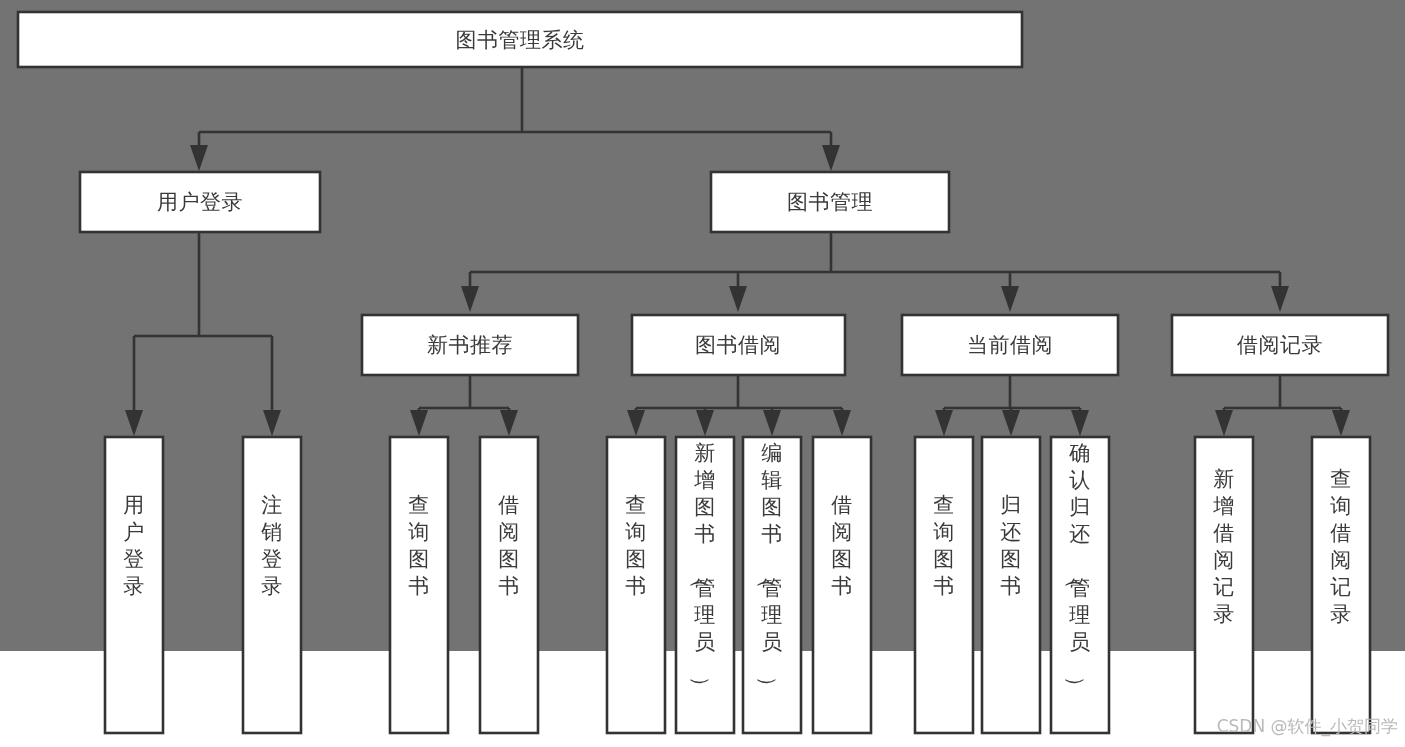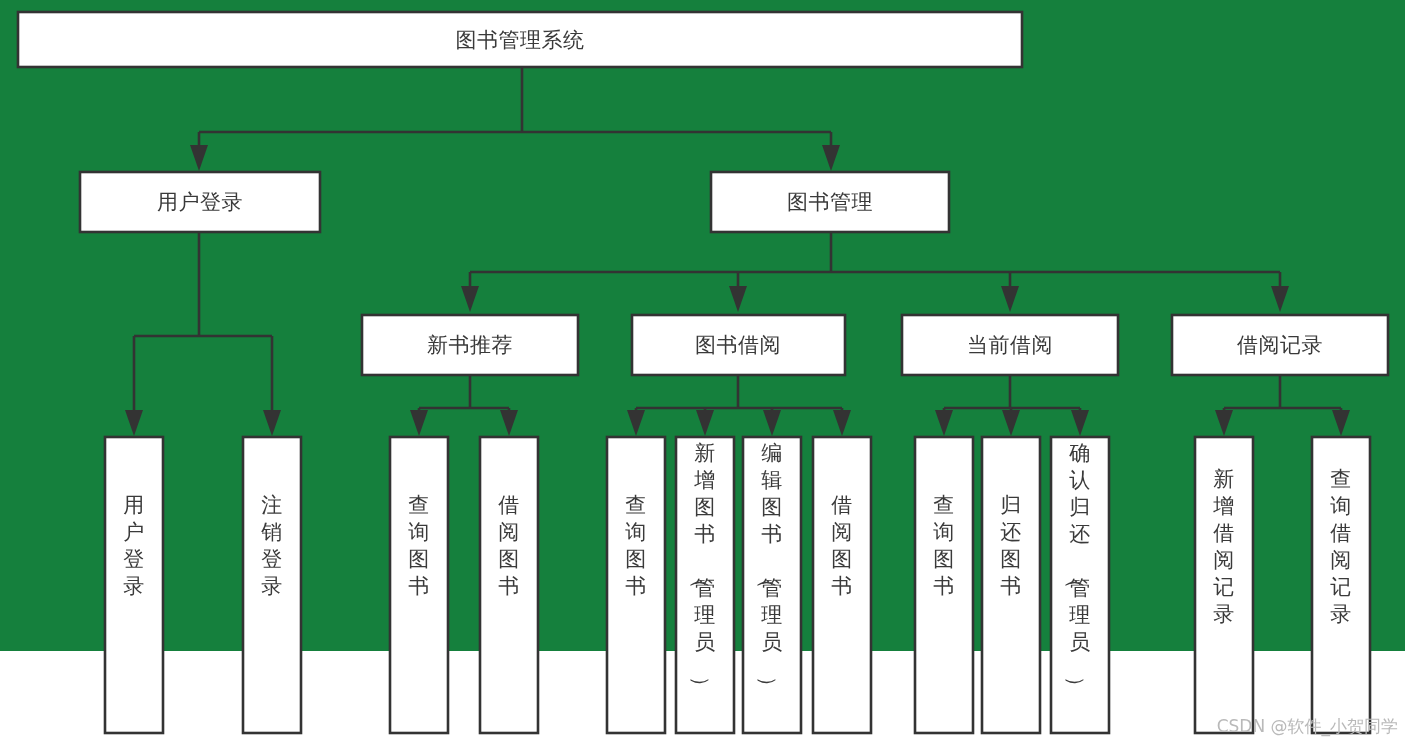--- a/index.html
+++ b/index.html
@@ -11,21 +11,21 @@
   body {
     width: 1405px;
     height: 747px;
     overflow: hidden;
     font-family: "DejaVu Sans", "Liberation Sans", sans-serif;
   }
   #diagram-root {
     position: relative;
     width: 1405px;
     height: 651px;
-    background: #15803d;
+    background: #737373;
   }
   svg.diagram-canvas {
     display: block;
     width: 1405px;
     height: 747px;
   }
   .node-box {
     fill: #ffffff;
     stroke: #333333;
     stroke-width: 2.6;

